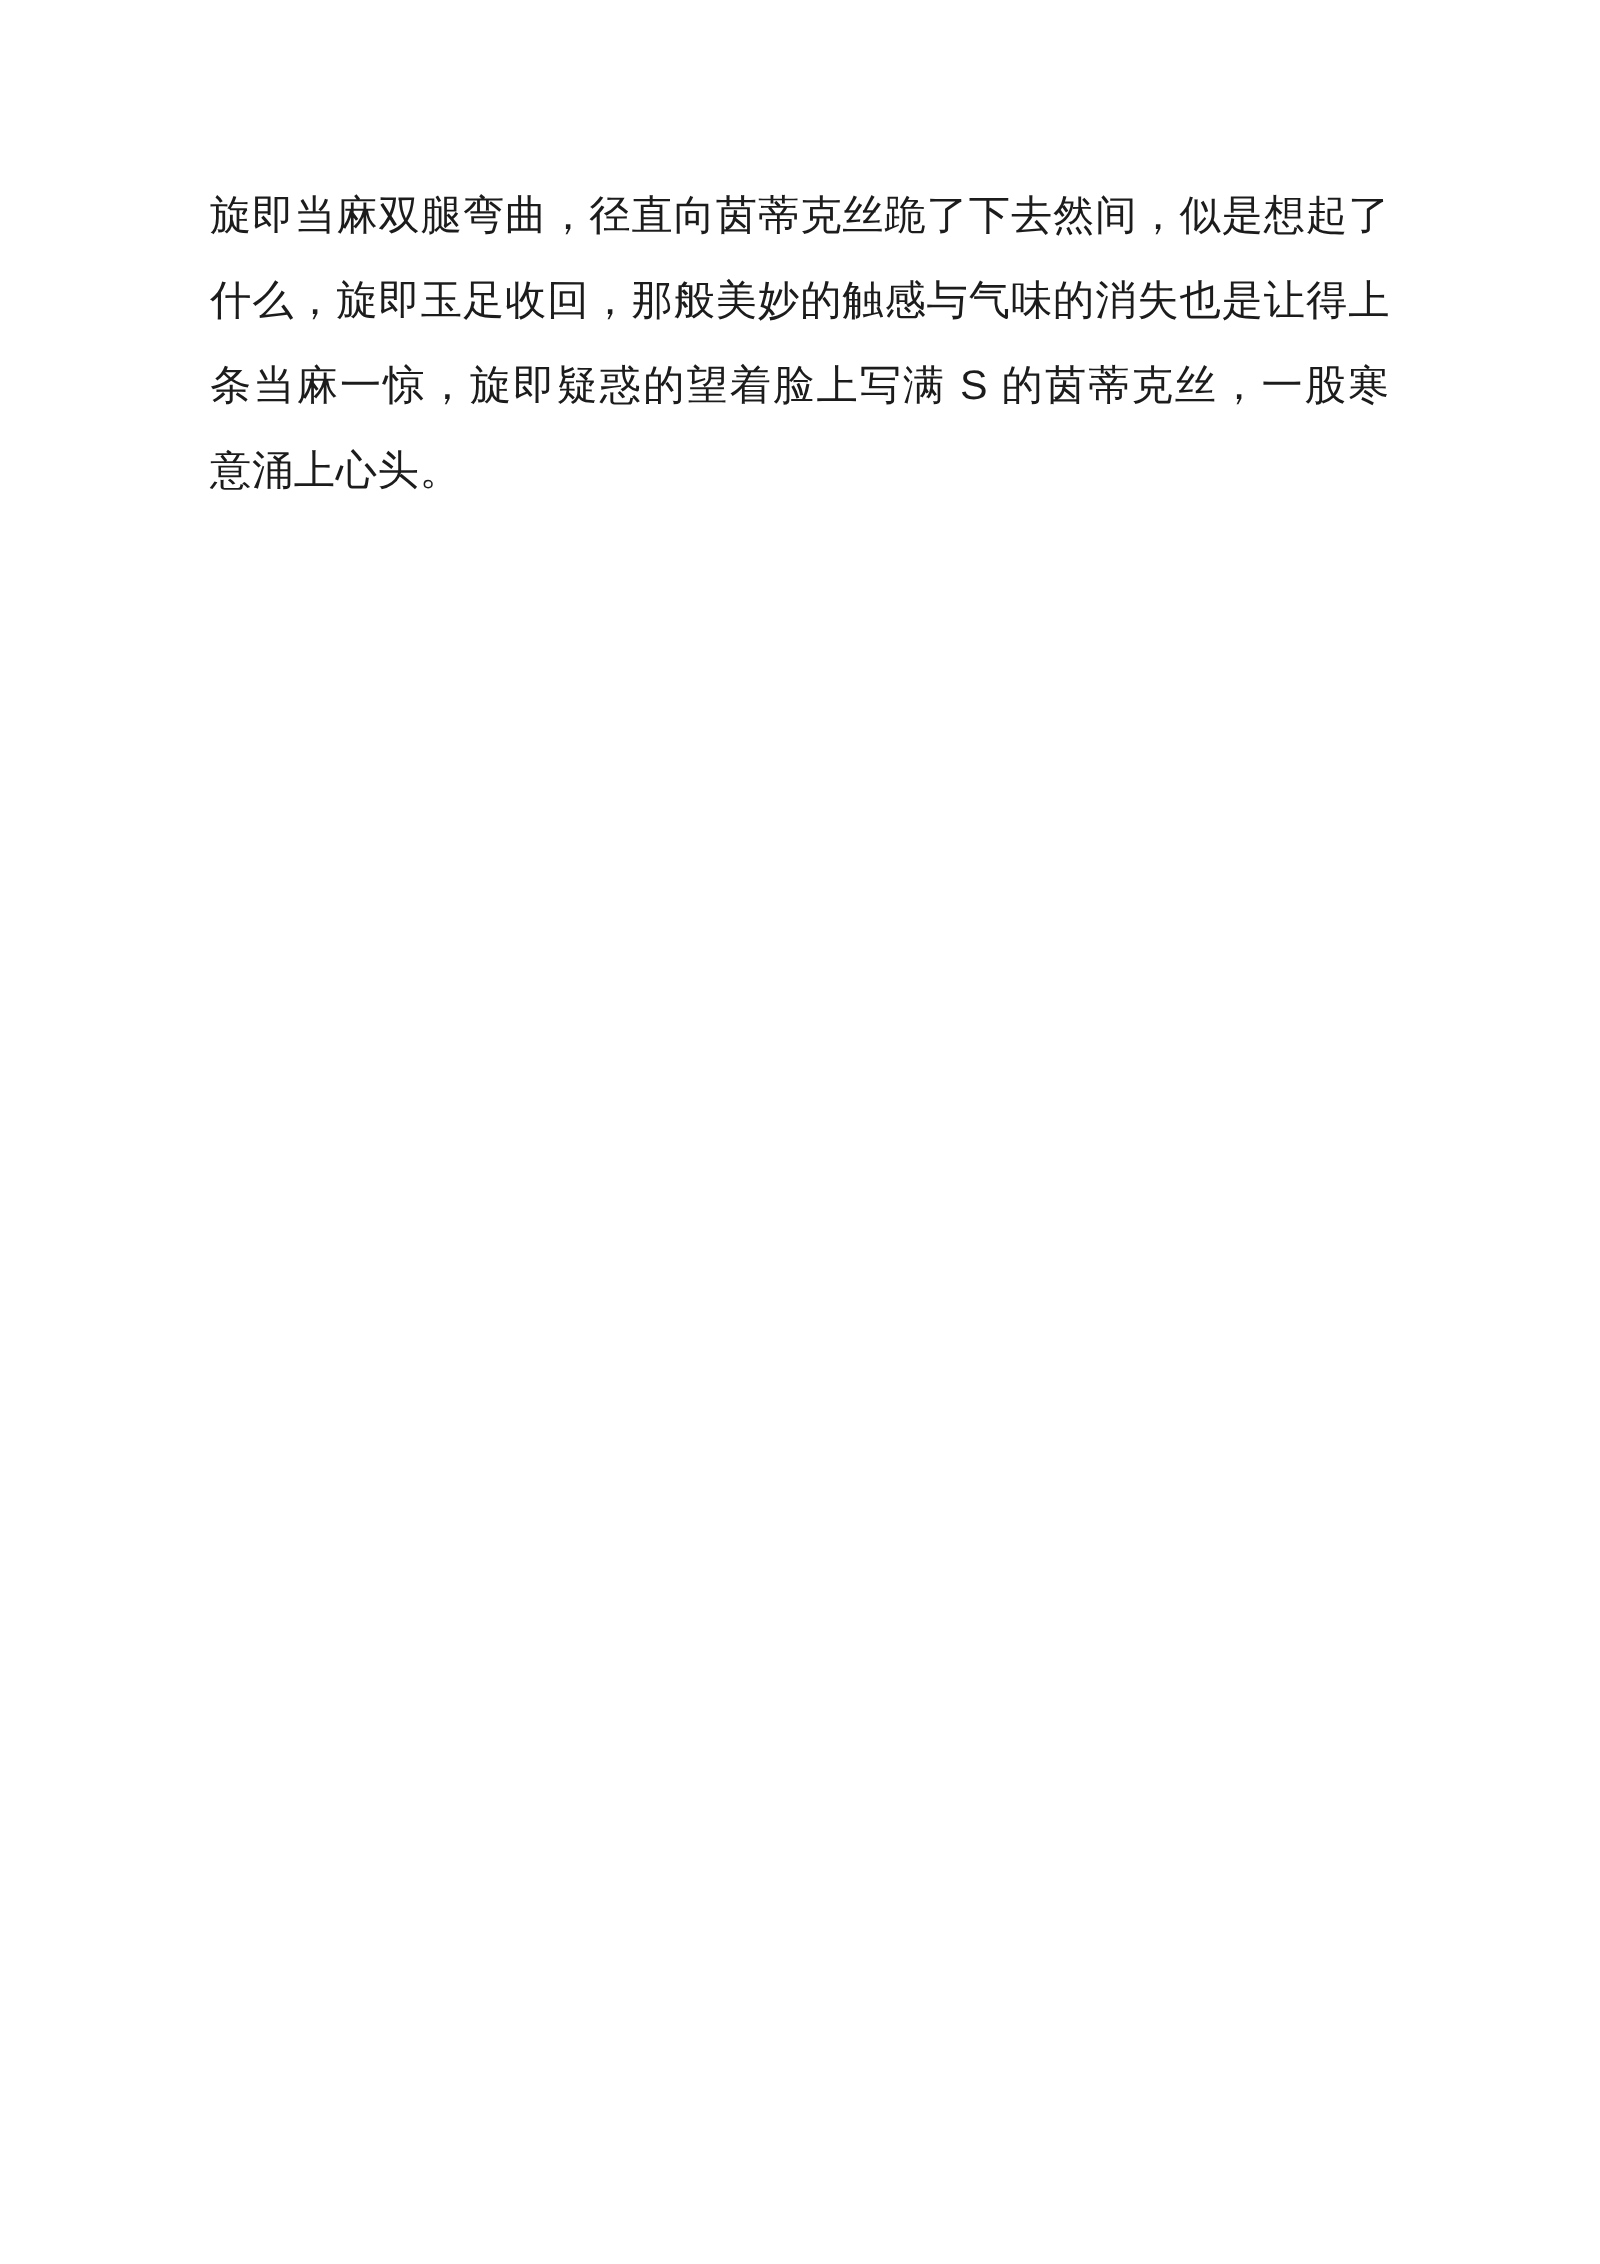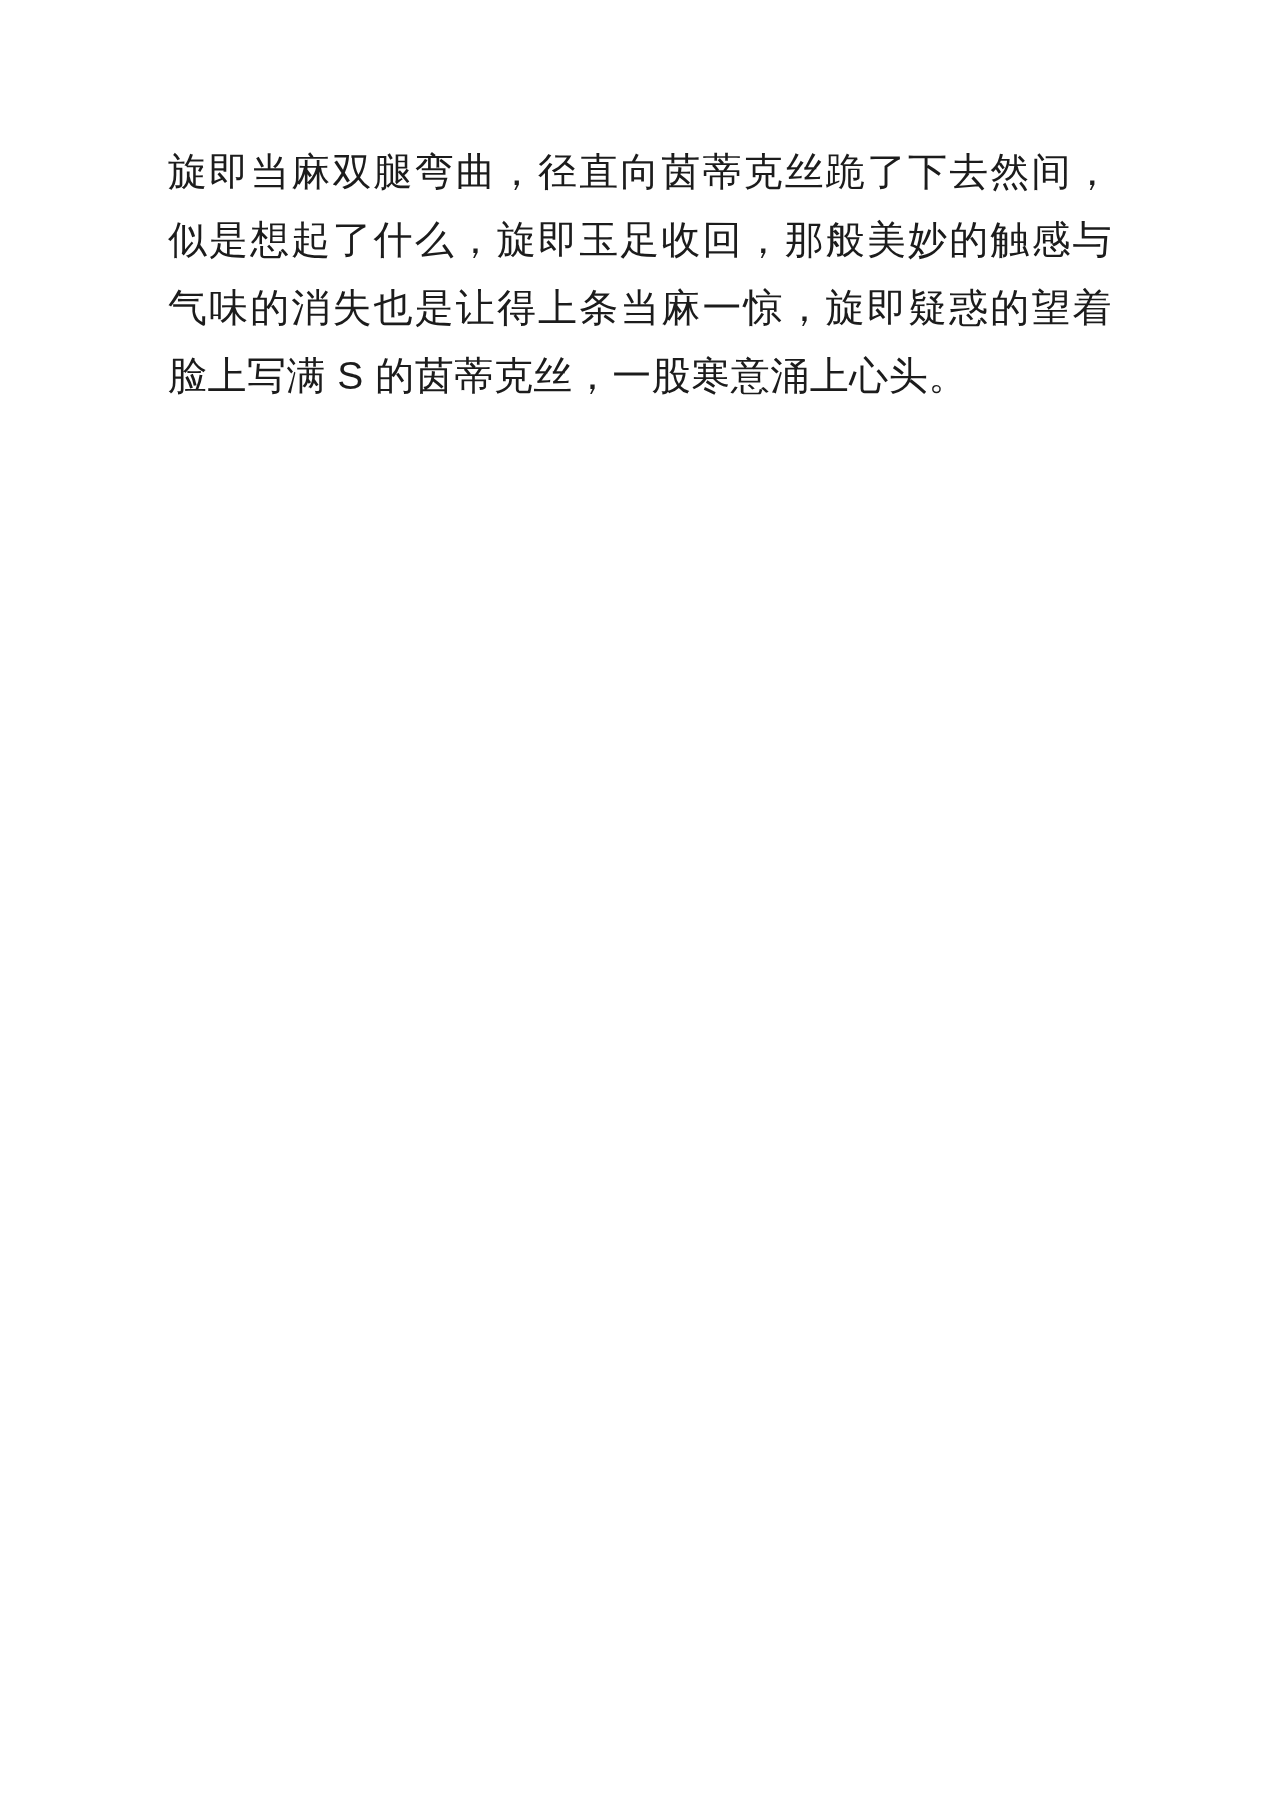--- a/index.html
+++ b/index.html
@@ -21,21 +21,21 @@
     background: #ffffff;
     box-sizing: border-box;
   }
   .content {
     position: absolute;
     left: 168px;
     top: 138px;
     width: 944px;
   }
   .body-paragraph {
-    font-size: 39px;
+    font-size: 33px;
     line-height: 68px;
     letter-spacing: 0.5px;
     text-align: justify;
     text-justify: inter-character;
     color: #1c1c1c;
     margin: 0;
     white-space: pre-wrap;
     word-break: break-all;
   }
 </style>

